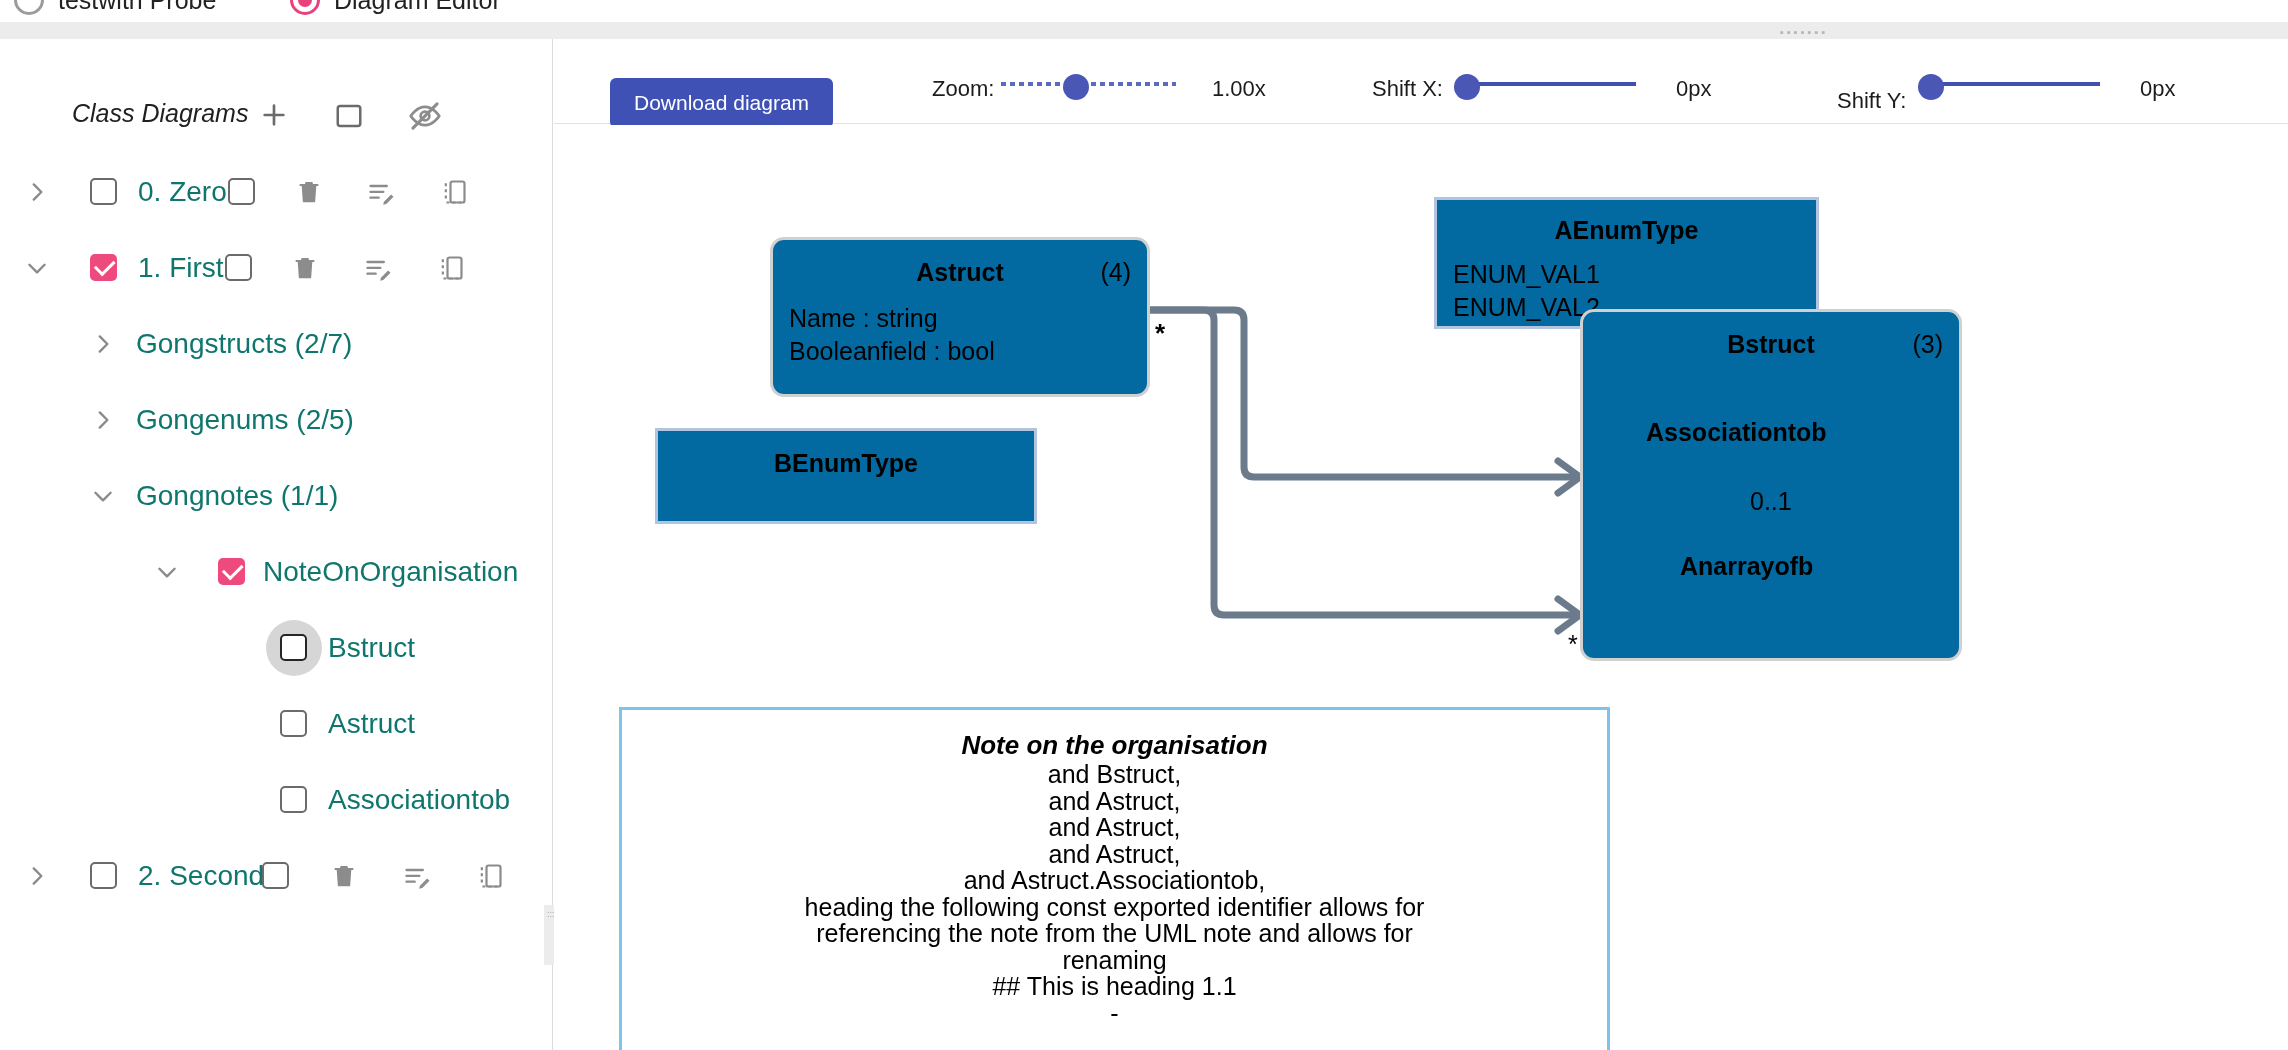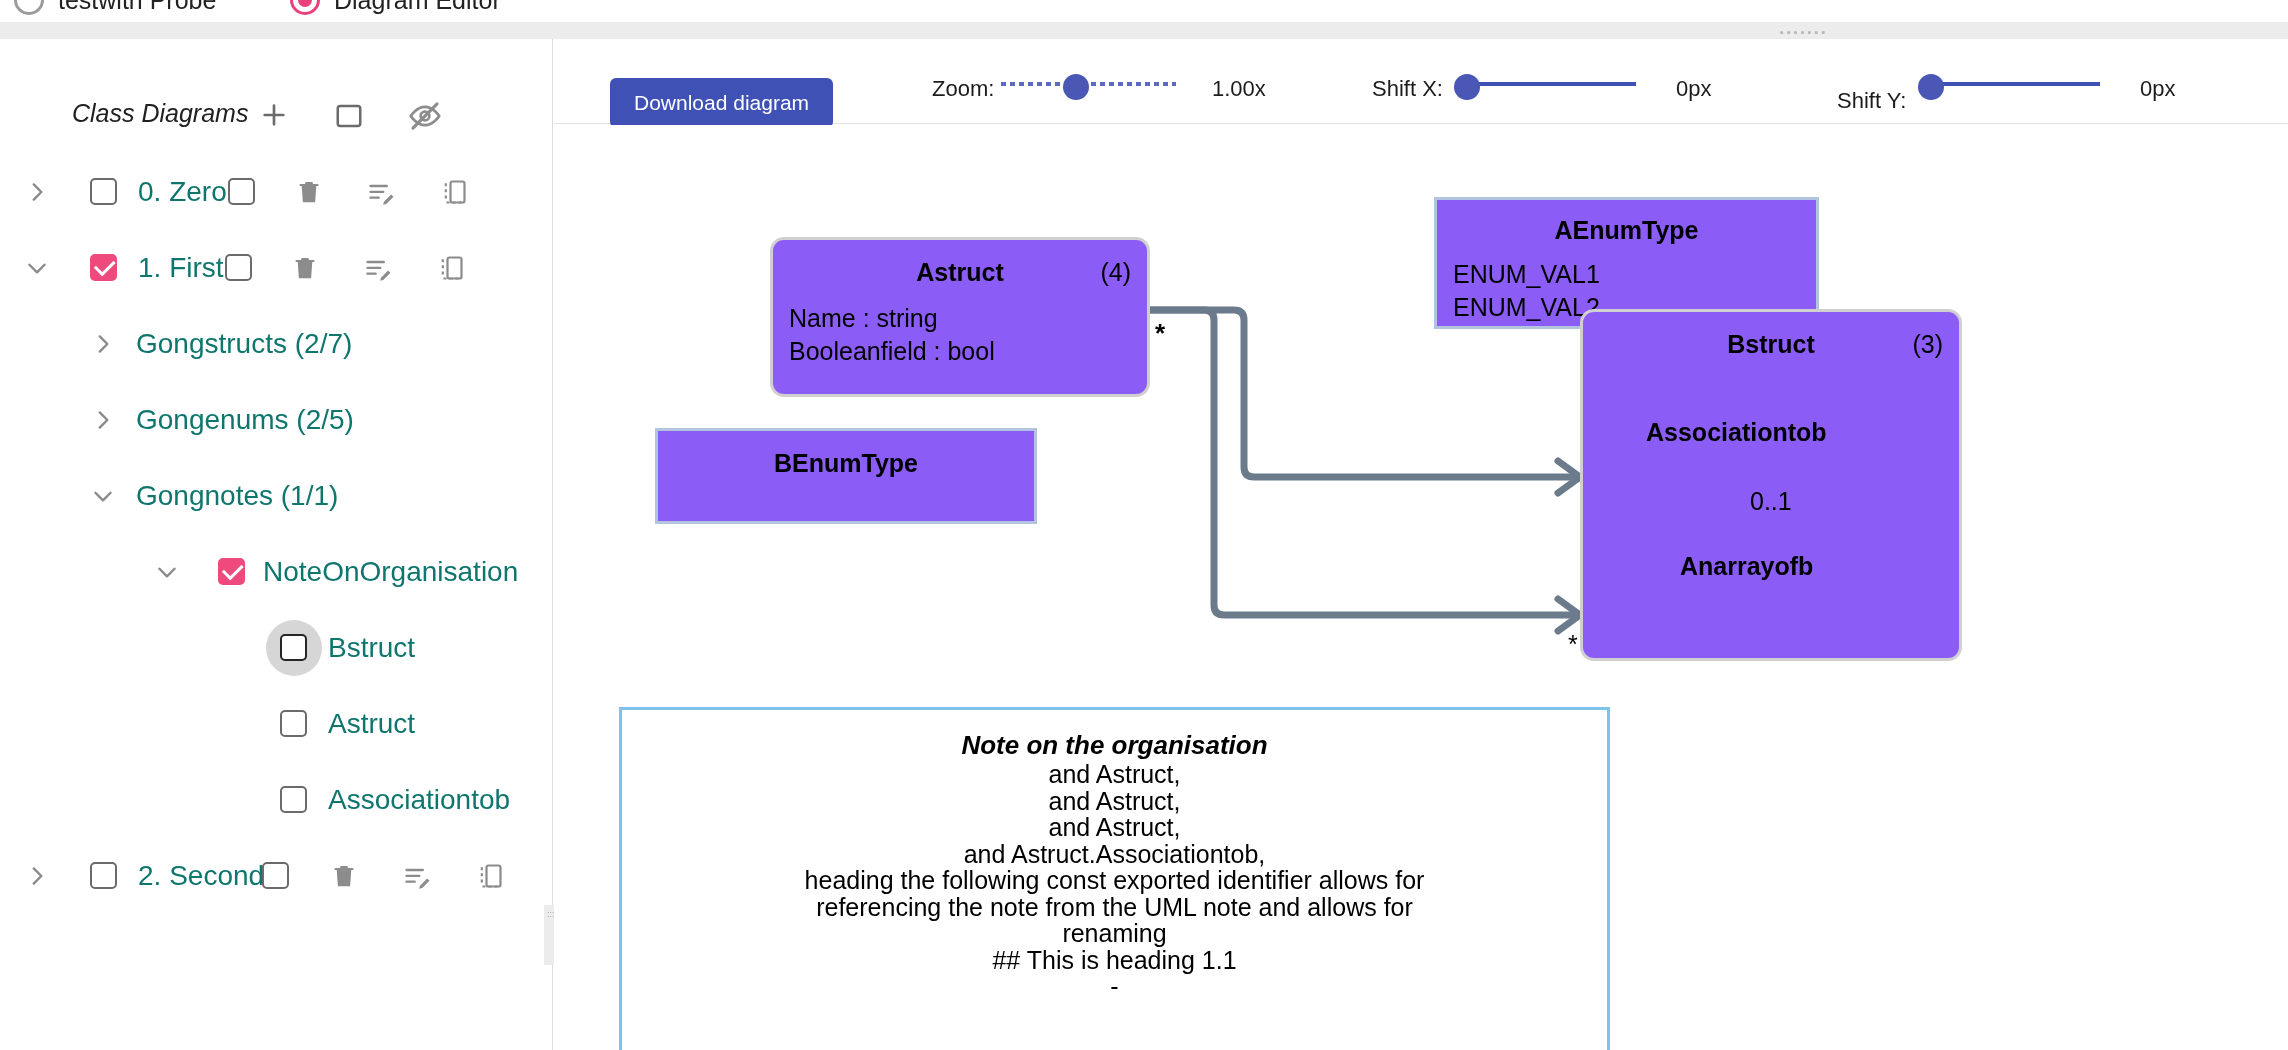--- a/index.html
+++ b/index.html
@@ -136,21 +136,21 @@
   }
 
   
   #canvas {
     position:absolute; left:0; top:86px; width:1734px; height:925px;
     background:#ffffff; overflow:hidden;
   }
   #svgwrap { position:absolute; left:0; top:0; }
 
   
-  .umlbox { position:absolute; background:#8b5cf6; }
+  .umlbox { position:absolute; background:#0369a1; }
   .umlbox.rounded {
     border:3px solid #d0d0d0; border-radius:14px;
   }
   .umlbox.sq { border:3px solid #b3c4de; }
   .umlname {
     position:absolute; left:0; right:0; text-align:center;
     font-size:25px; font-weight:bold; color:#000;
   }
   .umlcount {
     position:absolute; font-size:25px; color:#000;
@@ -434,20 +434,21 @@
     <div class="multlabel" style="left:1196px; top:362px;">0..1</div>
 
     <div class="edgelabel" style="left:1126px; top:427px;">Anarrayofb</div>
     <div class="multlabel" style="left:1014px; top:505px;">*</div>
 
     <div class="starlabel" style="left:601px; top:193px;">*</div>
 
     <div id="notebox" style="left:65px; top:582px; width:991px; height:372px;">
       <div id="notetitle">Note on the organisation</div>
       <div id="notebody">
+          <div class="noteline">and Bstruct,</div>
           <div class="noteline">and Astruct,</div>
           <div class="noteline">and Astruct,</div>
           <div class="noteline">and Astruct,</div>
           <div class="noteline">and Astruct.Associationtob,</div>
           <div class="noteline">heading the following const exported identifier allows for</div>
           <div class="noteline">referencing the note from the UML note and allows for</div>
           <div class="noteline">renaming</div>
           <div class="noteline">## This is heading 1.1</div>
           <div class="noteline">-</div>
         </div>

